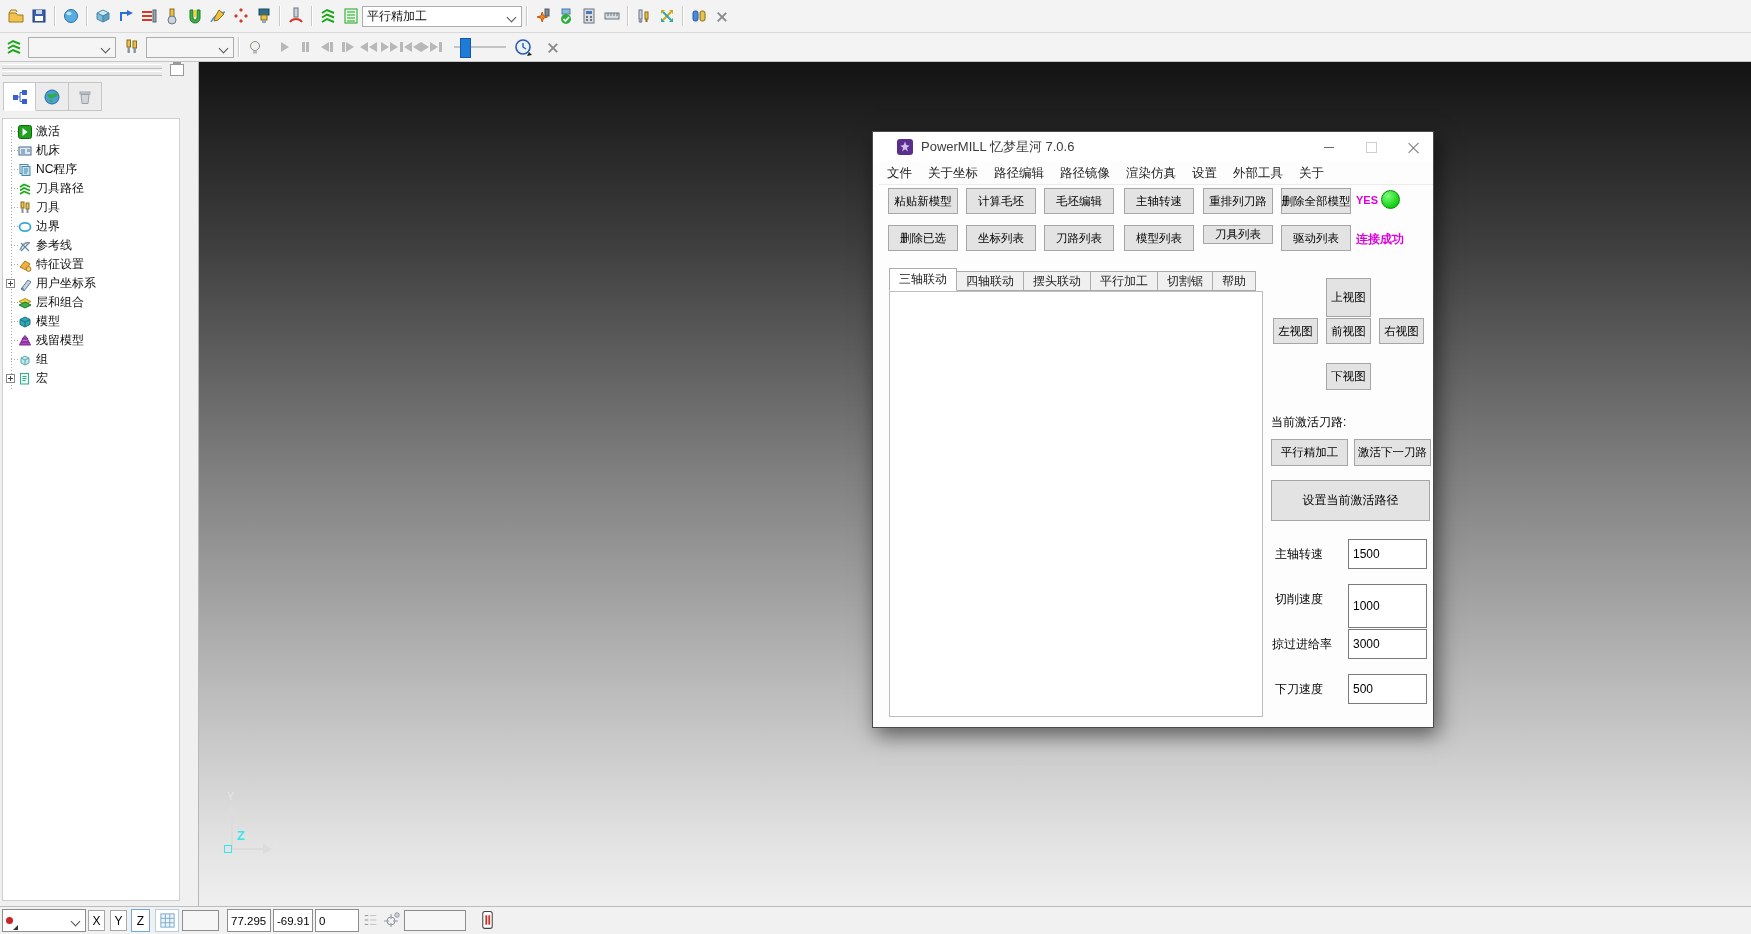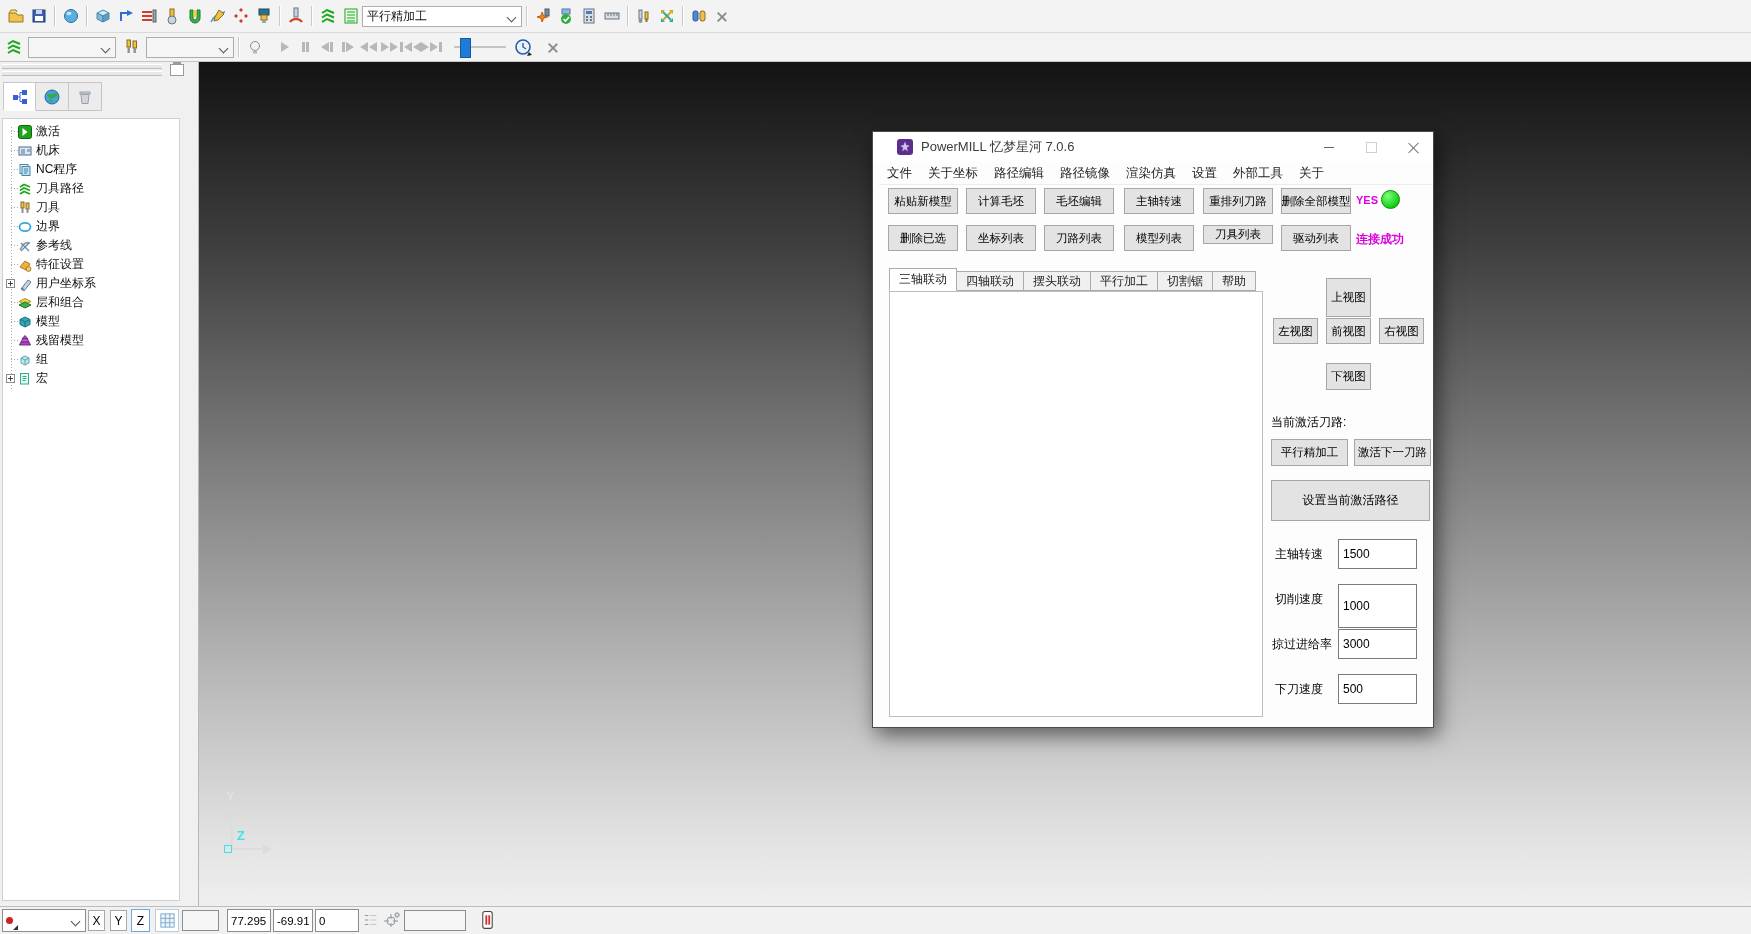--- a/index.html
+++ b/index.html
@@ -87,21 +87,21 @@
   .gdot{position:absolute;width:17px;height:17px;border-radius:50%;border:1px solid #0a8a0a;
         background:radial-gradient(circle at 35% 30%,#7dff7d,#11cf11 70%,#0aa80a);}
   .dtabs{position:absolute;left:16px;top:137px;height:22px;display:flex;align-items:flex-end;}
   .dtab{height:20px;display:flex;align-items:center;padding:0 9px;font-size:12px;color:#222;background:#f0f0f0;
         border:1px solid #ababab;border-left:none;box-sizing:border-box;}
   .dtab:first-child{border-left:1px solid #ababab;}
   .dtab.active{height:23px;background:#fff;border-bottom:1px solid #fff;position:relative;z-index:3;}
   .dpanel{position:absolute;left:16px;top:159px;width:374px;height:426px;background:#fff;border:1px solid #bdbdbd;box-sizing:border-box;z-index:2;}
   .flabel{position:absolute;font-size:12px;color:#000;white-space:nowrap;}
   .finput{position:absolute;border:1px solid #7a7a7a;background:#fff;font-size:12px;padding:0 4px;
-          box-sizing:border-box;font-family:"Liberation Sans","DejaVu Sans",sans-serif;color:#000;}
+          box-sizing:border-box;font-family:"Liberation Sans","DejaVu Sans",sans-serif;color:#000;margin-left:10px;}
   .fcombo{position:absolute;background:#efefef;border:1px solid #a0a0a0;box-sizing:border-box;}
   .fcombo .chev{position:absolute;right:7px;top:8px;}
   .cbrow{position:absolute;display:flex;align-items:center;gap:4px;font-size:12px;color:#000;white-space:nowrap;}
   .cb{width:13px;height:13px;border:1px solid #4a4a4a;background:#fff;position:relative;box-sizing:border-box;flex:0 0 auto;}
   .cb.on::after{content:"";position:absolute;left:3px;top:0px;width:4px;height:8px;
                 border-right:1.7px solid #101010;border-bottom:1.7px solid #101010;transform:rotate(40deg);}
   .exec{font-size:13px;background:#e6e6e6;border:1px solid #8a8a8a;}
   .speedlab{position:absolute;font-size:12px;color:#000;white-space:nowrap;}
 
   

